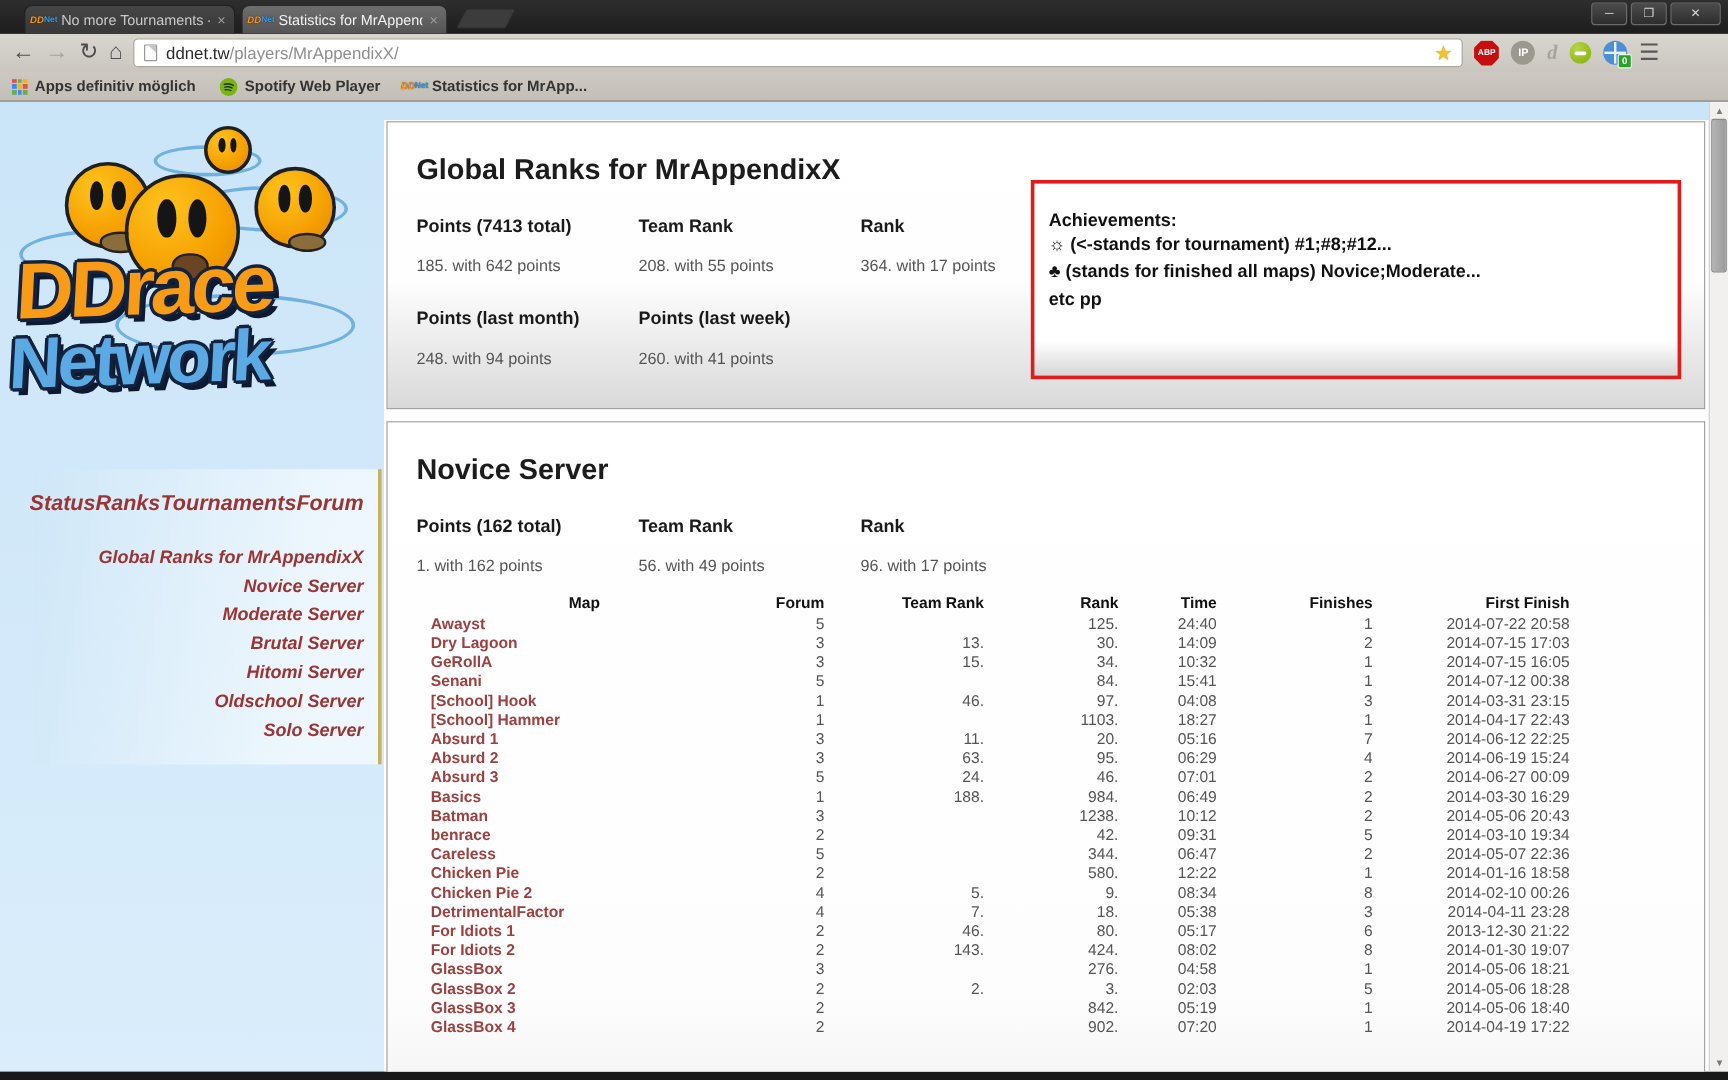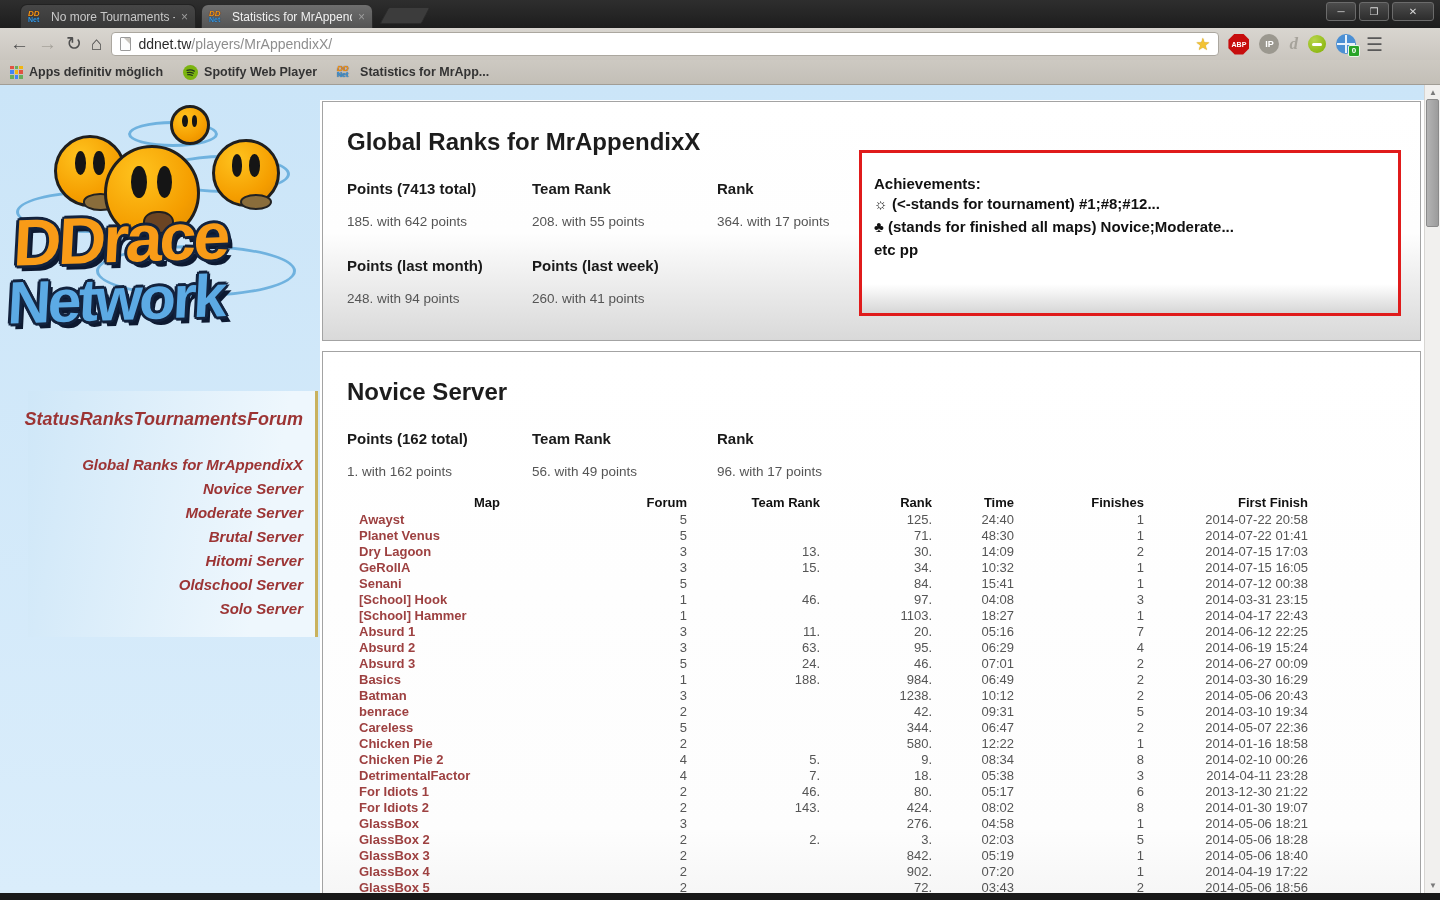--- a/index.html
+++ b/index.html
@@ -12,21 +12,21 @@
   .tab.active { left:201px; width:172px; background:linear-gradient(#6e6e6e,#545454); border:1px solid #2a2a2a; border-bottom:none; }
   .tab-title { flex:1; font-size:12px; white-space:nowrap; overflow:hidden; }
   .tab.inactive .tab-title { color:#c9c9c9; }
   .tab.active .tab-title { color:#f2f2f2; }
   .tab-close { font-size:12px; color:#9d9d9d; line-height:12px; }
   .newtab-btn { position:absolute; left:384px; top:7px; width:42px; height:17px; background:#3c3c3c; transform:skewX(-28deg); border-radius:2px; border:1px solid #2a2a2a; }
   .win-controls { position:absolute; right:6px; top:2px; display:flex; gap:3px; }
   .win-btn { width:30px; height:19px; background:linear-gradient(#4c4c4c,#2d2d2d); border:1px solid #6b6b6b; border-radius:3px; color:#d8d8d8; font-size:10px; text-align:center; line-height:17px; }
   .win-btn.close { width:42px; }
 
-  .ddnet-ico { width:17px; height:16px; display:flex; flex-direction:column; align-items:flex-start; justify-content:center; line-height:6px; flex:none; }
+  .ddnet-ico { width:17px; height:16px; display:flex; flex-direction:row; align-items:center; justify-content:center; line-height:6px; flex:none; }
   .ddnet-ico i { font-style:italic; font-weight:bold; font-size:8px; color:#f39c12; text-shadow:0 0 1px #402; }
   .ddnet-ico b { font-size:7px; color:#3b9ae1; text-shadow:0 0 1px #024; }
 
   .toolbar { height:32px; background:linear-gradient(#d9d6d0,#cac6bf); display:flex; align-items:center; padding:0 10px; gap:9px; }
   .nav-btn { font-size:19px; color:#4f4f4f; line-height:20px; }
   .nav-btn.disabled { color:#a5a29a; }
   .addressbar { flex:1; height:24px; max-width:1108px; background:#fff; border:1px solid #aba79f; border-radius:4px; display:flex; align-items:center; padding:0 8px; gap:7px; }
   .page-ico { width:11px; height:14px; border:1px solid #9a9a9a; border-radius:1px; background:#fdfdfd; position:relative; flex:none; }
   .page-ico::after { content:''; position:absolute; top:0; right:0; border:3px solid; border-color:#cac6bf #cac6bf transparent transparent; }
   .url { font-size:14px; white-space:nowrap; flex:1; }
@@ -331,29 +331,20 @@
               <tr>
                 <td><a class="map-link">Awayst</a></td>
                 <td>5</td>
                 <td></td>
                 <td>125.</td>
                 <td>24:40</td>
                 <td>1</td>
                 <td>2014-07-22 20:58</td>
               </tr>
               <tr>
-                <td><a class="map-link">Planet Venus</a></td>
-                <td>5</td>
-                <td></td>
-                <td>71.</td>
-                <td>48:30</td>
-                <td>1</td>
-                <td>2014-07-22 01:41</td>
-              </tr>
-              <tr>
                 <td><a class="map-link">Dry Lagoon</a></td>
                 <td>3</td>
                 <td>13.</td>
                 <td>30.</td>
                 <td>14:09</td>
                 <td>2</td>
                 <td>2014-07-15 17:03</td>
               </tr>
               <tr>
                 <td><a class="map-link">GeRollA</a></td>
@@ -528,29 +519,20 @@
               </tr>
               <tr>
                 <td><a class="map-link">GlassBox 4</a></td>
                 <td>2</td>
                 <td></td>
                 <td>902.</td>
                 <td>07:20</td>
                 <td>1</td>
                 <td>2014-04-19 17:22</td>
               </tr>
-              <tr>
-                <td><a class="map-link">GlassBox 5</a></td>
-                <td>2</td>
-                <td></td>
-                <td>72.</td>
-                <td>03:43</td>
-                <td>2</td>
-                <td>2014-05-06 18:56</td>
-              </tr>
             </tbody>
         </table>
       </div>
 
     </div>
 
     <div class="scrollbar">
       <div class="sb-arrow">▲</div>
       <div class="sb-thumb"></div>
       <div class="sb-arrow down">▼</div>

